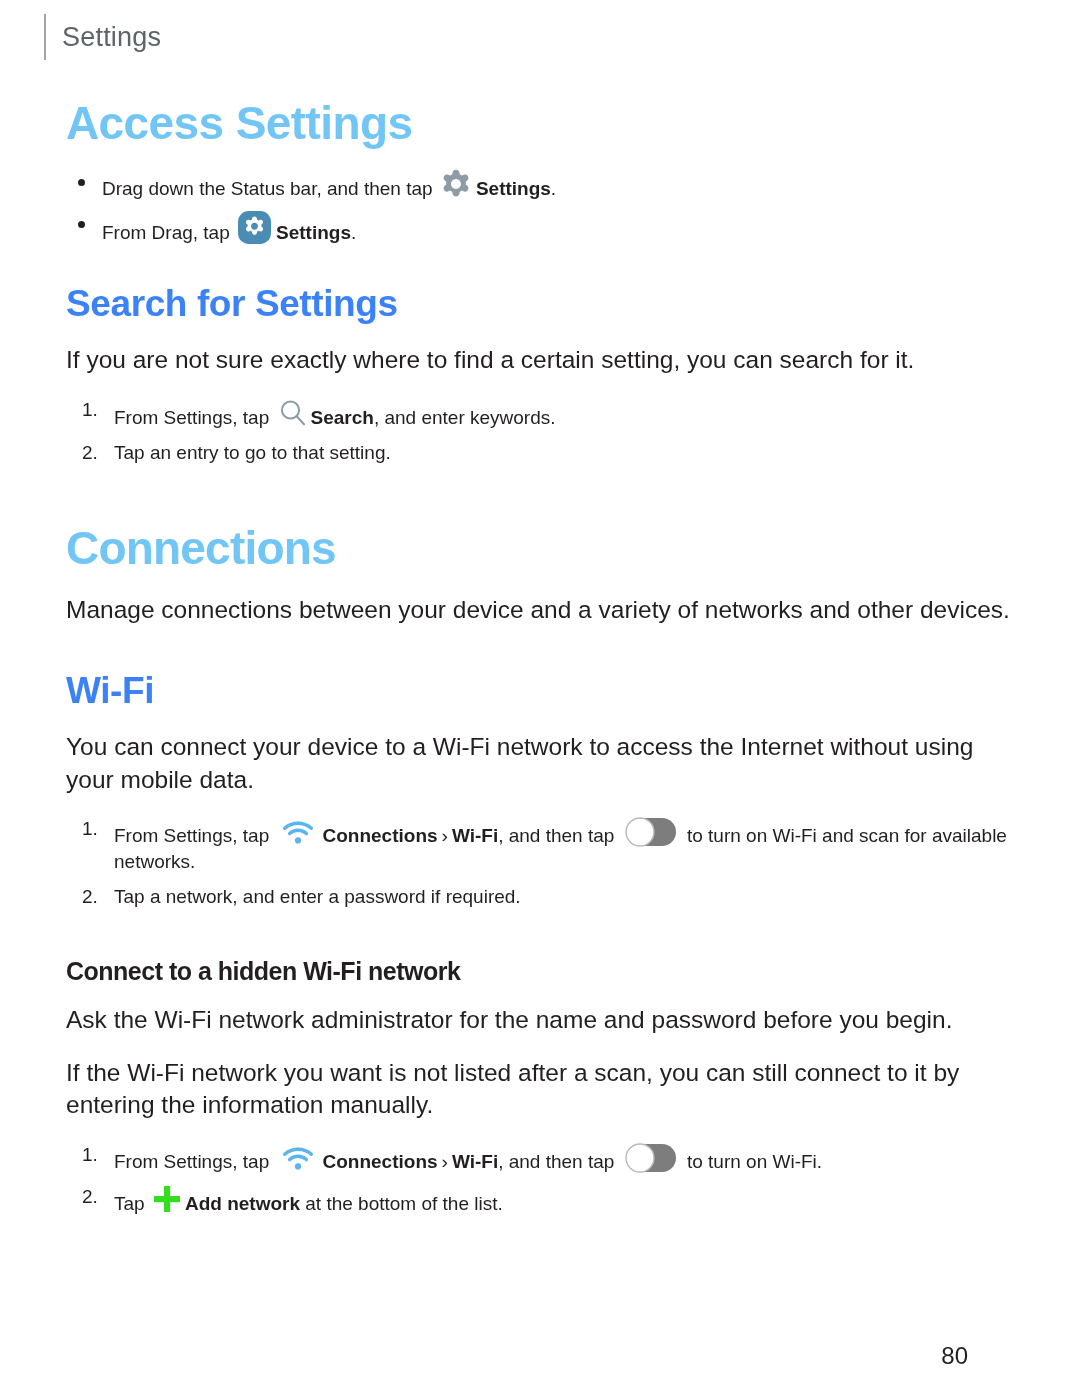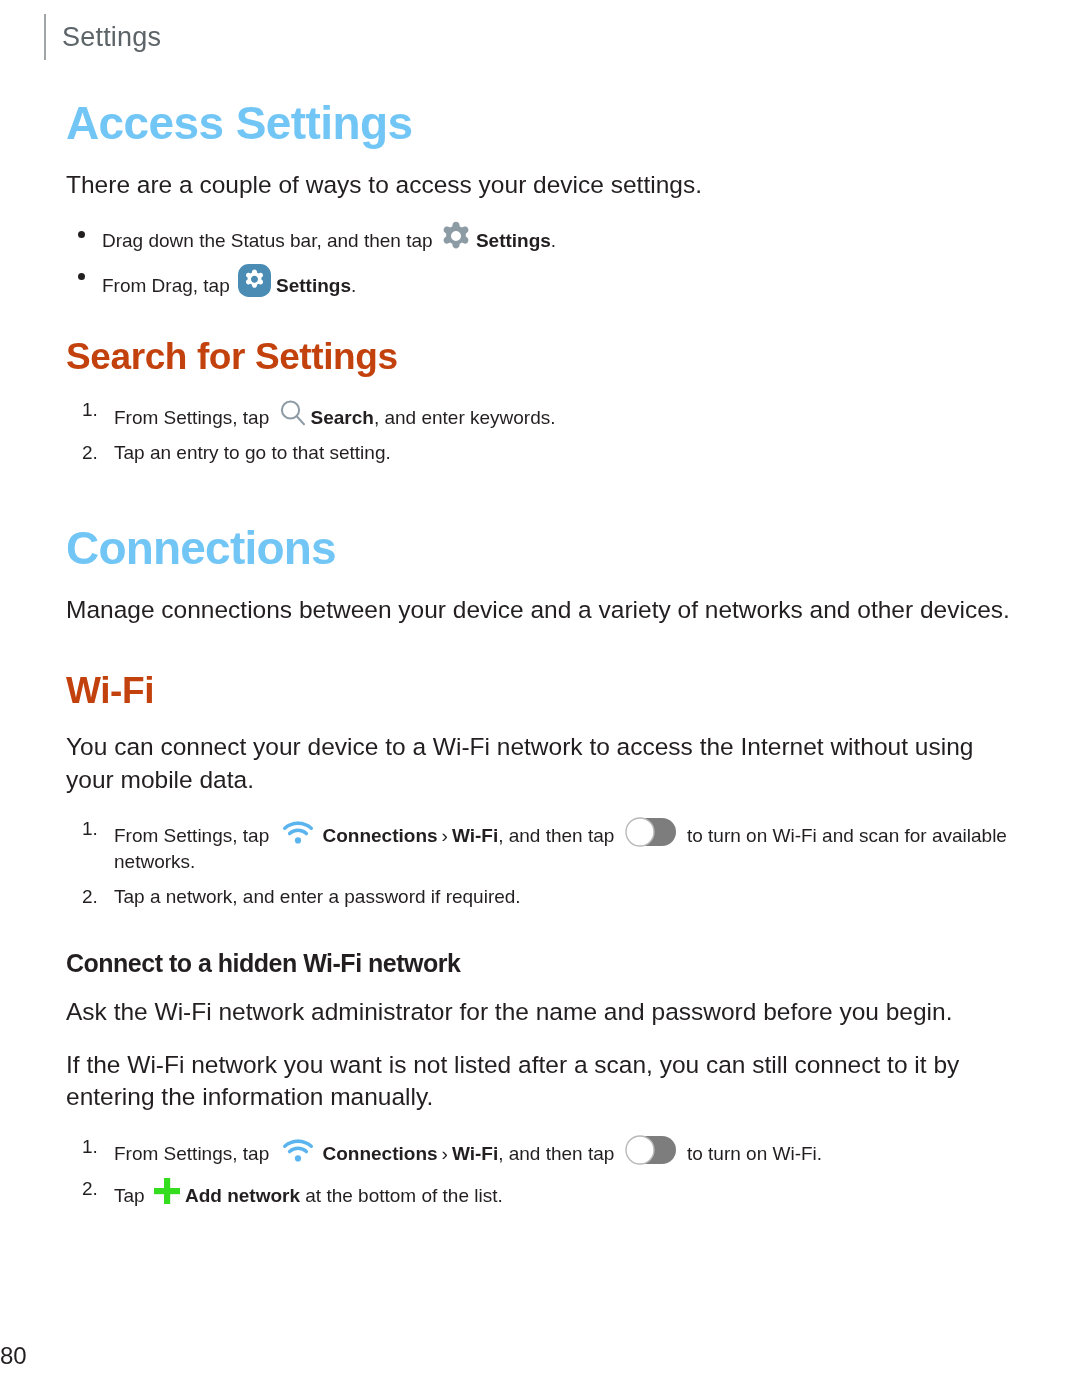--- a/index.html
+++ b/index.html
@@ -61,31 +61,31 @@
     color: #72c6f5;
     margin: 0 0 22px 0;
     letter-spacing: -0.6px;
     line-height: 1.02;
   }
   h1.sec-title.tight { letter-spacing: -0.8px; }
 
   h2.sub-title {
     font-size: 37px;
     font-weight: 700;
-    color: #c2410c;
+    color: #3b82f6;
     margin: 0 0 20px 0;
     letter-spacing: -0.4px;
     line-height: 1.05;
   }
 
   h3.minor-title {
     font-size: 25px;
     font-weight: 700;
     color: #231f20;
-    margin: 0 0 18px 0;
+    margin: 8px 0 18px 0;
     letter-spacing: -0.5px;
   }
 
   p.body {
     font-size: 24.5px;
     line-height: 1.33;
     margin: 0 0 20px 0;
     color: #231f20;
     font-weight: 400;
   }
@@ -146,41 +146,40 @@
   .ic-plus { width: 30px; height: 30px; margin: 0 3px 0 2px; vertical-align: -0.2em; }
 
   .chev { padding: 0 4px; font-weight: 400; }
 
   
   .page-number {
     position: absolute;
     left: 0;
     right: 0;
     bottom: 27px;
-    text-align: left;
+    text-align: right;
     font-size: 24px;
     color: #231f20;
     font-weight: 400;
   }
 </style>
 </head>
 <body>
 
 <div class="page">
 
   <div class="running-header">
     <div class="header-rule"></div>
     <div class="header-label">Settings</div>
   </div>
 
   <div class="content">
 
     <h1 class="sec-title">Access Settings</h1>
 
-    <p class="body">There are a couple of ways to access your device settings.</p>
 
     <ul class="bullets">
       <li>
         <span class="bdot"></span>
         <span>Drag down the Status bar, and then tap </span><span class="ic ic-gear-plain"><svg viewBox="0 0 32 32">
               <path fill="#8d9ba4" d="M16 0.8c-1.9 0-3.4 1.3-3.7 3.1l-0.3 1.9c-0.8 0.3-1.6 0.7-2.3 1.2L7.9 6.2C6.3 5.4 4.4 5.9 3.4 7.4l-0.1 0.2c-1 1.6-0.6 3.6 0.8 4.7l1.5 1.2c-0.1 0.5-0.1 1-0.1 1.5s0 1 0.1 1.5l-1.5 1.2c-1.4 1.1-1.8 3.1-0.8 4.7l0.1 0.2c1 1.5 2.9 2 4.5 1.2l1.8-0.8c0.7 0.5 1.5 0.9 2.3 1.2l0.3 1.9c0.3 1.8 1.8 3.1 3.7 3.1s3.4-1.3 3.7-3.1l0.3-1.9c0.8-0.3 1.6-0.7 2.3-1.2l1.8 0.8c1.6 0.8 3.5 0.3 4.5-1.2l0.1-0.2c1-1.6 0.6-3.6-0.8-4.7l-1.5-1.2c0.1-0.5 0.1-1 0.1-1.5s0-1-0.1-1.5l1.5-1.2c1.4-1.1 1.8-3.1 0.8-4.7l-0.1-0.2c-1-1.5-2.9-2-4.5-1.2l-1.8 0.8c-0.7-0.5-1.5-0.9-2.3-1.2l-0.3-1.9C19.4 2.1 17.9 0.8 16 0.8zM16 10.7c2.9 0 5.3 2.4 5.3 5.3s-2.4 5.3-5.3 5.3-5.3-2.4-5.3-5.3S13.1 10.7 16 10.7z"></path>
             </svg></span><b>Settings</b><span>.</span>
       </li>
       <li>
         <span class="bdot"></span>
@@ -188,20 +187,21 @@
               <rect x="0" y="0" width="34" height="34" rx="11" ry="11" fill="#4a8cb3"></rect>
               <path fill="#ffffff" d="M17 5.6c-1.3 0-2.3 0.9-2.5 2.1l-0.2 1.2c-0.5 0.2-1 0.5-1.5 0.8l-1.1-0.5c-1.1-0.5-2.4-0.2-3 0.8l-0.1 0.2c-0.7 1.1-0.4 2.4 0.5 3.2l0.9 0.7c-0.1 0.3-0.1 0.6-0.1 0.9s0 0.6 0.1 0.9l-0.9 0.7c-1 0.7-1.2 2.1-0.5 3.2l0.1 0.2c0.7 1 2 1.3 3 0.8l1.1-0.5c0.5 0.3 1 0.6 1.5 0.8l0.2 1.2c0.2 1.2 1.2 2.1 2.5 2.1s2.3-0.9 2.5-2.1l0.2-1.2c0.5-0.2 1-0.5 1.5-0.8l1.1 0.5c1.1 0.5 2.4 0.2 3-0.8l0.1-0.2c0.7-1.1 0.4-2.4-0.5-3.2l-0.9-0.7c0.1-0.3 0.1-0.6 0.1-0.9s0-0.6-0.1-0.9l0.9-0.7c1-0.7 1.2-2.1 0.5-3.2l-0.1-0.2c-0.7-1-2-1.3-3-0.8l-1.1 0.5c-0.5-0.3-1-0.6-1.5-0.8l-0.2-1.2C19.3 6.5 18.3 5.6 17 5.6zM17 12.1c2 0 3.6 1.6 3.6 3.6S19 19.3 17 19.3s-3.6-1.6-3.6-3.6S15 12.1 17 12.1z"></path>
             </svg></span><b>Settings</b><span>.</span>
       </li>
     </ul>
 
     <div class="sp-md"></div>
 
     <h2 class="sub-title">Search for Settings</h2>
 
+    <p class="body">If you are not sure exactly where to find a certain setting, you can search for it.</p>
 
     <ol class="steps">
       <li>
         <span class="num">1.</span><span>From Settings, tap </span><span class="ic ic-search"><svg viewBox="0 0 32 32">
               <circle cx="13.5" cy="13" r="8.6" fill="none" stroke="#8d9ba4" stroke-width="2"></circle>
               <line x1="19.7" y1="19.3" x2="27" y2="27.2" stroke="#8d9ba4" stroke-width="2" stroke-linecap="round"></line>
             </svg></span><b>Search</b><span>, and enter keywords.</span>
       </li>
       <li>
         <span class="num">2.</span><span>Tap an entry to go to that setting.</span>

